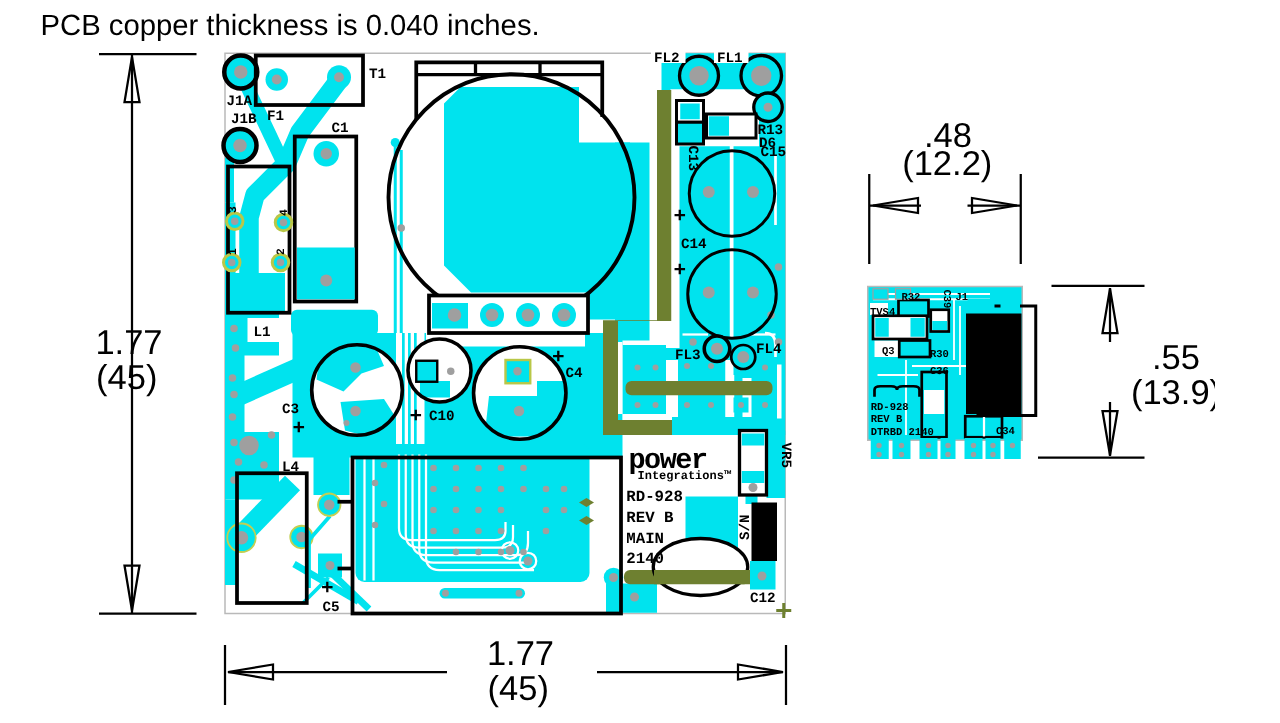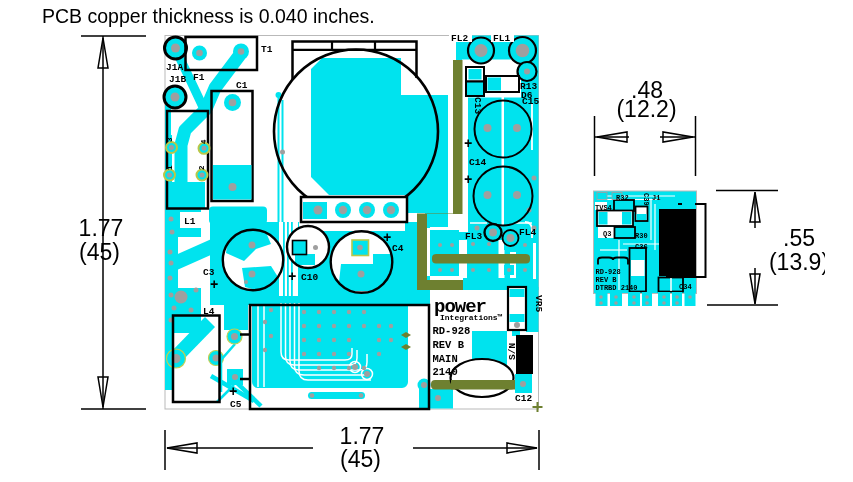--- a/index.html
+++ b/index.html
@@ -1,17 +1,17 @@
 <!DOCTYPE html>
 <html><head>
 <meta charset="utf-8">
 <style>
 html,body{margin:0;padding:0;background:#ffffff;}
 #page{position:relative;width:810px;height:482px;background:#fff;overflow:hidden;
-font-family:"Liberation Sans",sans-serif;margin-left:15px;}
+font-family:"Liberation Sans",sans-serif;}
 svg text{font-family:"Liberation Mono",monospace;font-weight:bold;fill:#000;}
 svg text.dim{font-family:"Liberation Sans",sans-serif;font-weight:normal;}
 </style>
 </head>
 <body>
 <div id="page">
 <svg width="853" height="482" viewBox="0 0 853 482">
 
 <text x="27" y="23" class="dim" font-size="19.5" fill="#111">PCB copper thickness is 0.040 inches.</text>
 

